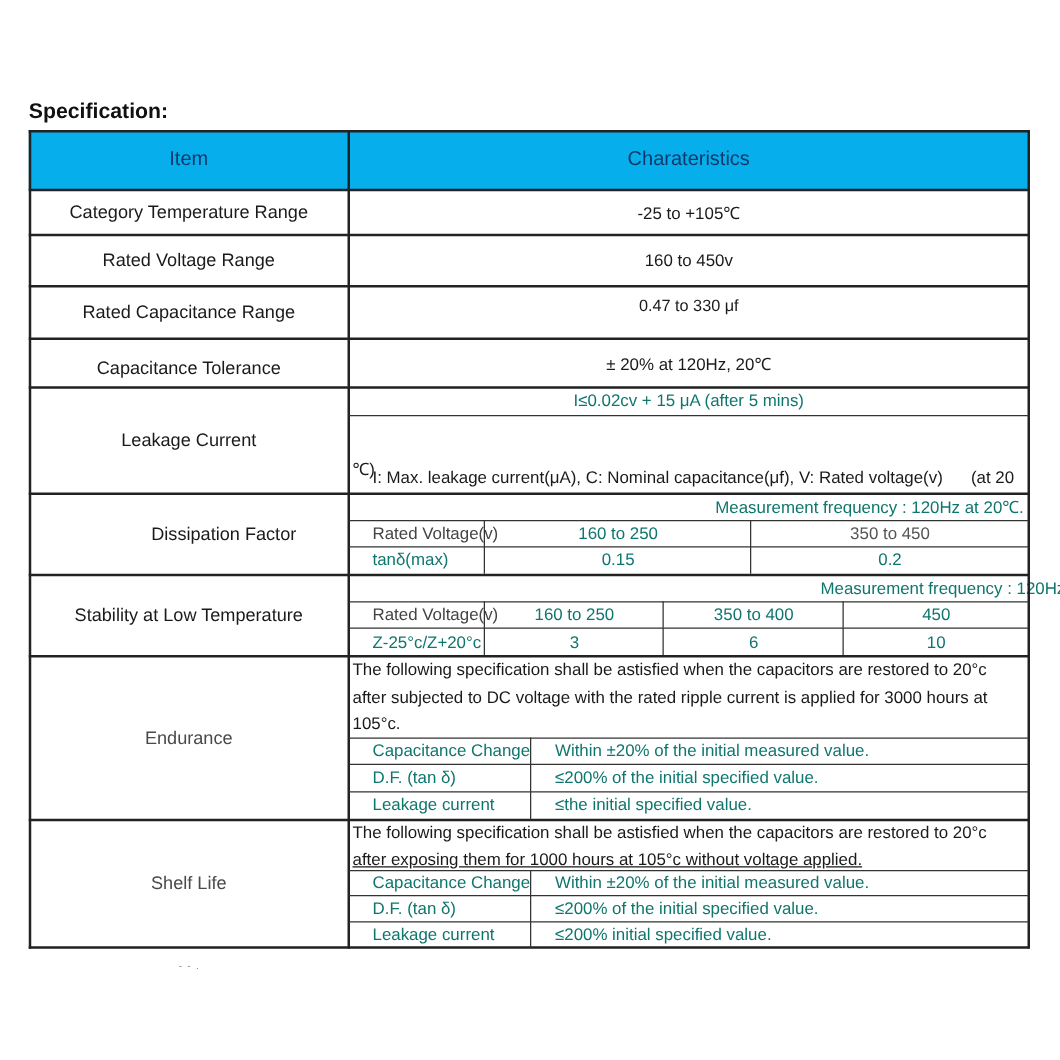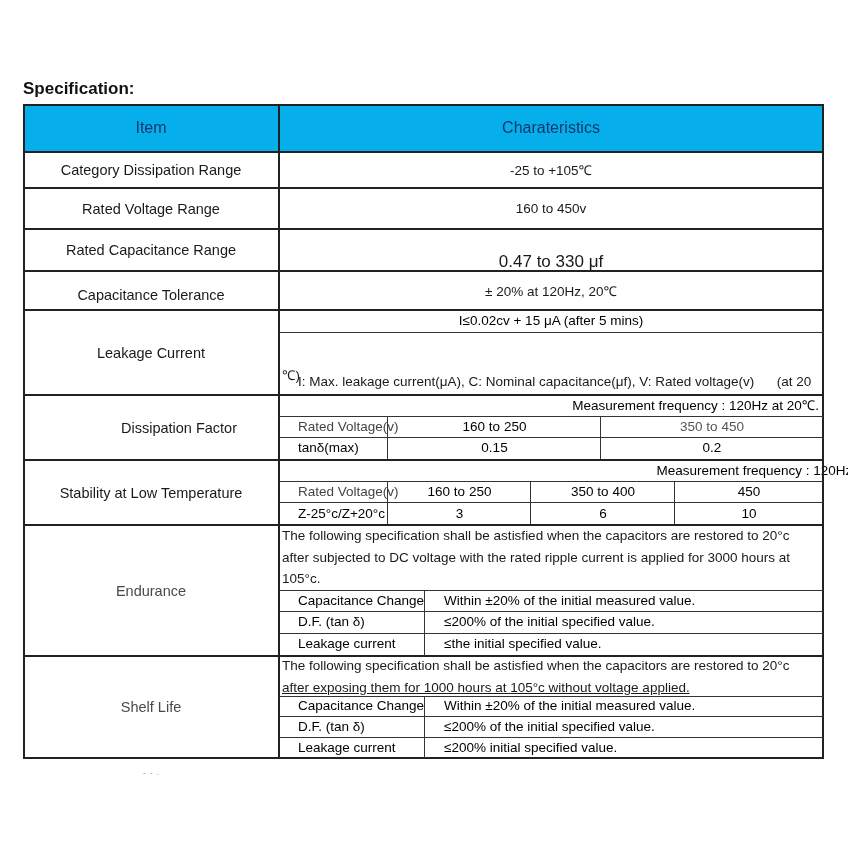--- a/index.html
+++ b/index.html
@@ -8,46 +8,46 @@
   .title { position: absolute; left: 23px; top: 79px; font-size: 17px; font-weight: bold; color: #111; }
   .frame { position: absolute; left: 23px; top: 104px; width: 800px; height: 655px; }
   .hline { position: absolute; height: 0; border-top: 1px solid #333; }
   .vline { position: absolute; width: 0; border-left: 1px solid #333; }
   .thick-h { border-top: 2px solid #222; }
   .thick-v { border-left: 2px solid #222; }
   .header { position: absolute; left: 0; top: 0; width: 800px; height: 48px; background: #06aeec; }
   .hdr-text { position: absolute; top: 0; height: 48px; line-height: 48px; text-align: center; font-size: 16px; color: #0d3a6b; }
   .cell { position: absolute; display: flex; align-items: center; justify-content: center; font-size: 14.5px; color: #1a1a1a; text-align: center; }
   .cell.grey { color: #4a4a4a; }
-  .sc { position: absolute; font-size: 13.5px; color: #000000; white-space: nowrap; line-height: 20px; }
+  .sc { position: absolute; font-size: 13.5px; color: #0f766e; white-space: nowrap; line-height: 20px; }
   .sc.l { padding-left: 19px; text-align: left; }
   .sc.c { text-align: center; }
   .sc.r { text-align: right; padding-right: 2px; }
   .para { position: absolute; font-size: 13.5px; line-height: 21.7px; color: #1a1a1a; padding-left: 3px; }
   .artifact { position: absolute; left: 143px; top: 768px; width: 30px; height: 4px; color: #888; font-size: 8px; letter-spacing: 1px; }
 </style>
 </head>
 <body>
 
 <div class="title">Specification:</div>
 
 <div class="frame">
 
   <div class="header"></div>
   <div class="hdr-text" style="left:0;width:256px;">Item</div>
   <div class="hdr-text" style="left:256px;width:544px;">Charateristics</div>
 
-  <div class="cell" style="left:0;top:48px;width:256px;height:36px;">Category Dissipation Range</div>
+  <div class="cell" style="left:0;top:48px;width:256px;height:36px;">Category Temperature Range</div>
   <div class="cell" style="left:256px;top:48px;width:544px;height:36px;font-size:13.5px;">-25 to +105℃</div>
 
   <div class="cell" style="left:0;top:84px;width:256px;height:41px;">Rated Voltage Range</div>
   <div class="cell" style="left:256px;top:84px;width:544px;height:41px;font-size:13.5px;">160 to 450v</div>
 
   <div class="cell" style="left:0;top:125px;width:256px;height:42px;">Rated Capacitance Range</div>
-  <div class="cell" style="left:256px;top:137px;width:544px;height:42px;font-size:17px;">0.47 to 330 μf</div>
+  <div class="cell" style="left:256px;top:119px;width:544px;height:42px;font-size:13px;">0.47 to 330 μf</div>
 
   <div class="cell" style="left:0;top:167px;width:256px;height:47px;">Capacitance Tolerance</div>
   <div class="cell" style="left:256px;top:167px;width:544px;height:39px;font-size:13.5px;">± 20% at 120Hz, 20℃</div>
 
   <div class="cell" style="left:0;top:206px;width:256px;height:85px;">Leakage Current</div>
   <div class="sc c" style="left:256px;top:207px;width:544px;">I≤0.02cv + 15 μA (after 5 mins)</div>
   <div class="para" style="left:272px;top:239px;width:540px;white-space:pre;margin-top:28px;">I: Max. leakage current(μA), C: Nominal capacitance(μf), V: Rated voltage(v)      (at 20</div>
   <div class="para" style="left:256px;top:261px;width:540px;">℃)</div>
 
   <div class="cell" style="left:0;top:291px;width:256px;height:65px;padding-left:28px;">Dissipation Factor</div>

